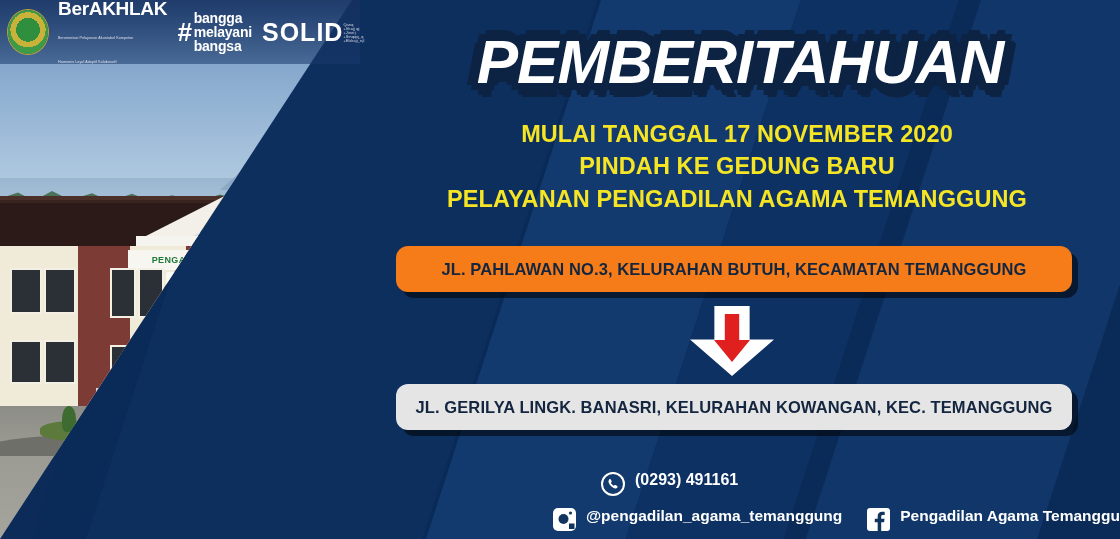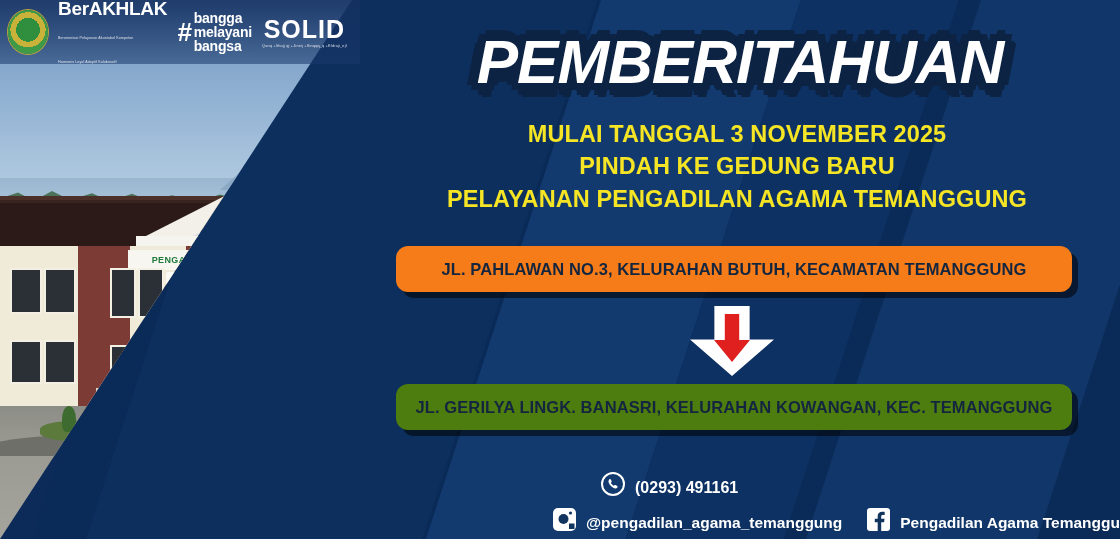--- a/index.html
+++ b/index.html
@@ -125,21 +125,21 @@
   .logos{position:absolute;left:0;top:0;width:360px;height:64px;display:flex;align-items:center;gap:10px;padding-left:8px;box-sizing:border-box;}
   .emblem{width:40px;height:44px;border-radius:50%;
         background:radial-gradient(circle at 50% 45%,#2f8f3f 0 38%,#c9b23a 38% 56%,#3f9a47 56% 78%,#d9c24a 78% 100%);
         box-shadow:0 0 0 1px #b9a33a;flex:0 0 auto;}
   .berakhlak{display:flex;flex-direction:column;justify-content:center;gap:16px;}
   .berakhlak .main{color:#fff;font-size:19px;font-weight:bold;line-height:1;letter-spacing:-.3px;}
   .berakhlak .sub{color:rgba(255,255,255,.82);font-size:3.6px;line-height:1.5;letter-spacing:.1px;margin-top:2px;max-width:96px;}
   .bmb{display:flex;align-items:center;gap:2px;}
   .bmb-hash{color:#fff;font-size:26px;font-weight:bold;font-style:italic;line-height:1;}
   .bmb-txt{color:#fff;font-size:14px;font-weight:bold;line-height:1.02;letter-spacing:-.2px;}
-  .solid{display:flex;flex-direction:column;align-items:center;justify-content:center;}
+  .solid{display:flex;flex-direction:row;align-items:center;justify-content:center;}
   .solid .main{color:#fff;font-size:25px;font-weight:bold;letter-spacing:1px;line-height:1;}
   .solid .sub{color:rgba(255,255,255,.8);font-size:3.8px;letter-spacing:.2px;margin-top:2px;}
 
   
   .title-wrap{position:absolute;left:420px;top:18px;width:640px;height:88px;
         display:flex;align-items:center;justify-content:center;}
   .title{
     font-size:62px;font-weight:bold;font-style:italic;color:#ffffff;
     letter-spacing:-1px;line-height:1;white-space:nowrap;
     text-shadow:
@@ -152,35 +152,35 @@
   
   .headline{position:absolute;left:392px;top:118px;width:690px;text-align:center;
         color:#f5e524;font-size:23.5px;font-weight:bold;line-height:1.38;letter-spacing:.1px;}
   .headline div{white-space:nowrap;}
 
   
   .pill{position:absolute;height:46px;border-radius:12px;display:flex;align-items:center;
         justify-content:center;font-weight:bold;font-size:16.5px;letter-spacing:.1px;
         box-shadow:6px 6px 0 rgba(0,0,0,.55);white-space:nowrap;color:#14263f;}
   .pill-orange{left:396px;top:246px;width:676px;background:#f57c18;}
-  .pill-yellow{left:396px;top:384px;width:676px;background:#4d7c0f;}
+  .pill-yellow{left:396px;top:384px;width:676px;background:#e5e5e5;}
 
   
   .arrow{position:absolute;left:690px;top:306px;width:84px;height:70px;}
   .arrow .outer{position:absolute;left:0;top:0;width:84px;height:70px;background:#ffffff;
         clip-path:polygon(29% 0, 71% 0, 71% 48%, 100% 48%, 50% 100%, 0 48%, 29% 48%);}
   .arrow .inner{position:absolute;left:24px;top:8px;width:36px;height:48px;background:#e01f1f;
         clip-path:polygon(30% 0, 70% 0, 70% 54%, 100% 54%, 50% 100%, 0 54%, 30% 54%);}
 
   
   .contacts{position:absolute;left:600px;top:466px;width:500px;height:36px;
         display:flex;align-items:center;gap:26px;color:#fff;font-size:16px;font-weight:bold;}
   .socials{position:absolute;left:552px;top:503px;width:548px;height:32px;
         display:flex;align-items:center;gap:24px;color:#fff;font-size:15.5px;font-weight:bold;}
-  .cgroup{display:flex;align-items:flex-end;gap:9px;white-space:nowrap;}
+  .cgroup{display:flex;align-items:flex-start;gap:9px;white-space:nowrap;}
   .ico{flex:0 0 auto;display:block;}
 </style>
 </head>
 <body>
 
 <div class="banner">
 
   <div class="bg-base"></div>
   <div class="band b5"></div>
   <div class="band b1"></div>
@@ -286,21 +286,21 @@
       <div class="main">SOLID</div>
       <div class="sub">Qanq +Ithajj qj +Jineij +Sinqqq_q +Eldraji_ejl</div>
     </div>
   </div>
 
   <div class="title-wrap">
     <div class="title">PEMBERITAHUAN</div>
   </div>
 
   <div class="headline">
-    <div>MULAI TANGGAL 3 NOVEMBER 2025</div>
+    <div>MULAI TANGGAL 17 NOVEMBER 2020</div>
     <div>PINDAH KE GEDUNG BARU</div>
     <div>PELAYANAN PENGADILAN AGAMA TEMANGGUNG</div>
   </div>
 
   <div class="pill pill-orange">JL. PAHLAWAN NO.3, KELURAHAN BUTUH, KECAMATAN TEMANGGUNG</div>
 
   <div class="arrow">
     <div class="outer"></div>
     <div class="inner"></div>
   </div>

